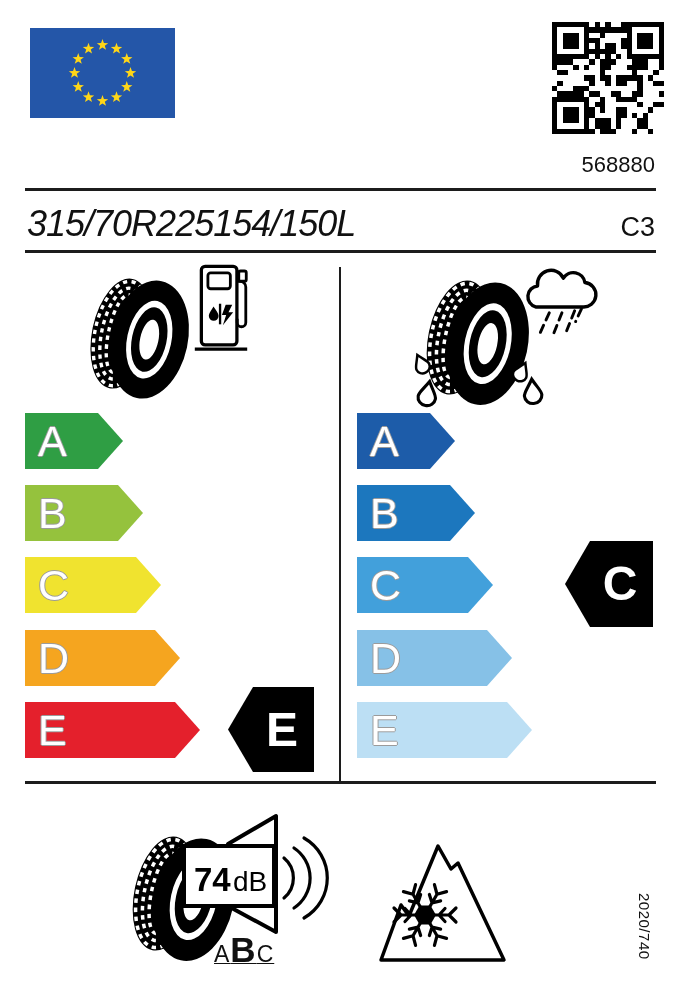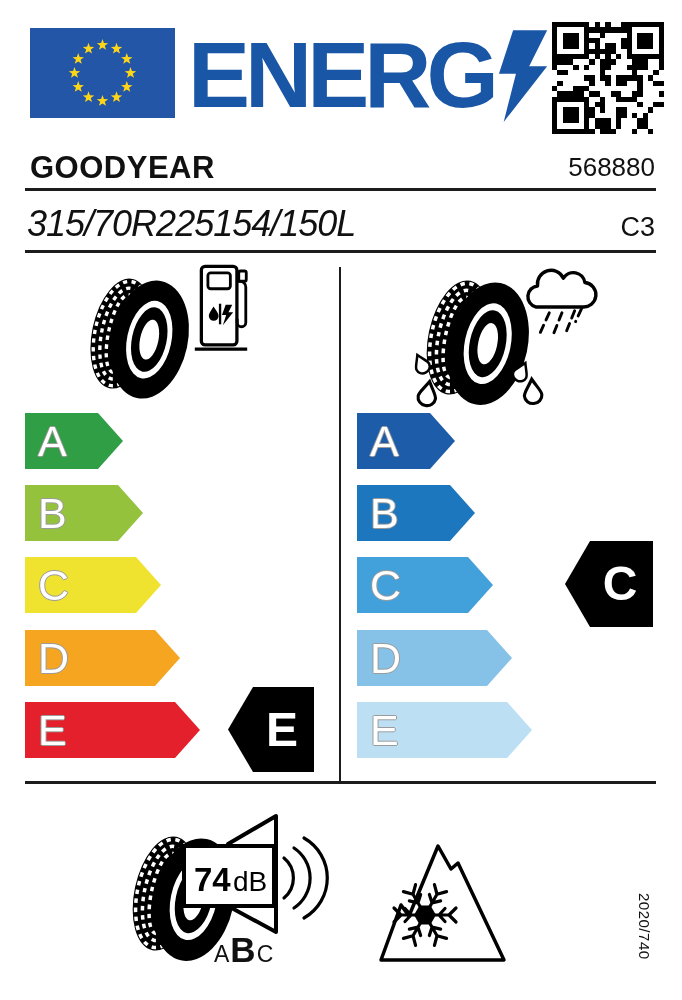--- a/index.html
+++ b/index.html
@@ -10,21 +10,21 @@
   .abs{position:absolute;}
   
   .flag-svg{left:30px;top:28px;width:145px;height:90px;}
   .energ{left:188px;top:26px;height:102px;font-size:93px;font-weight:bold;
     letter-spacing:-5px;color:#1a56a6;line-height:99px;white-space:nowrap;display:flex;align-items:flex-start;}
   .bolt-svg{width:52px;height:97px;margin-left:4px;margin-top:3px;}
   .qr{left:552px;top:22px;width:112px;height:112px;}
   .qr svg{width:100%;height:100%;display:block;}
   
   .brand{left:30px;top:150px;font-size:31px;font-weight:bold;letter-spacing:0.5px;}
-  .article{right:27px;top:152px;font-size:26px;text-align:right;}
+  .article{right:27px;top:152px;font-size:22px;text-align:right;}
   .size{left:27px;top:203px;font-size:36px;letter-spacing:-1px;font-style:italic;}
   .tclass{right:27px;top:212px;font-size:27px;text-align:left;}
   .hline{left:25px;width:631px;height:3px;background:#1c1c1c;}
   .l1{top:188px;} .l2{top:250px;} .l3{top:781px;}
   .vline{left:339px;top:267px;width:2px;height:514px;background:#1c1c1c;}
   
   .tire-left{left:84px;top:273px;width:106px;height:128px;overflow:visible;}
   .pump-svg{left:192px;top:262px;width:58px;height:90px;}
   .wet-svg{left:405px;top:274px;width:140px;height:136px;overflow:visible;}
   .cloud-svg{left:520px;top:260px;width:80px;height:88px;}
@@ -37,21 +37,21 @@
   .fuel-col{left:25px;} .wet-col{left:357px;}
   .w1{width:98px;} .w2{width:118px;} .w3{width:136px;} .w4{width:155px;} .w5{width:175px;}
   .sel{position:absolute;background:#000;color:#fff;text-align:center;font-weight:bold;
     clip-path:polygon(25px 0, 100% 0, 100% 100%, 25px 100%, 0 50%);}
   .sel .sl{display:block;font-size:48px;padding-left:22px;}
   .sel-fuel{left:228px;top:687px;width:86px;height:85px;line-height:85px;}
   .sel-wet{left:565px;top:541px;width:88px;height:86px;line-height:86px;}
   
   .tire-noise{left:126px;top:831px;width:110px;height:132px;overflow:visible;}
   .speaker-svg{left:172px;top:806px;width:168px;height:135px;overflow:visible;}
-  .noise-abc{left:214px;top:930px;white-space:nowrap;}
+  .noise-abc{left:214px;top:930px;white-space:nowrap;text-decoration:underline;}
   .noise-abc .na{font-size:23px;letter-spacing:1px;}
   .noise-abc .nb{font-size:35px;font-weight:bold;letter-spacing:1px;}
   .mountain-svg{left:378px;top:839px;width:130px;height:125px;}
   .reg{left:636px;top:893px;writing-mode:vertical-rl;font-size:15px;color:#111;letter-spacing:0.5px;}
 </style>
 </head>
 <body>
 
 <svg width="0" height="0" style="position:absolute" aria-hidden="true">
   <defs>
@@ -90,26 +90,20 @@
         <use href="#star5" x="86.5" y="69.25"></use>
       <use href="#star5" x="72.5" y="73"></use>
         <use href="#star5" x="58.5" y="69.25"></use>
       <use href="#star5" x="48.25" y="59"></use>
         <use href="#star5" x="44.5" y="45"></use>
       <use href="#star5" x="48.25" y="31"></use>
         <use href="#star5" x="58.5" y="20.75"></use>
     </g>
   </svg>
 
-  <div class="abs energ">
-    <span>ENERG</span>
-    <svg class="bolt-svg" viewBox="0 0 55 100">
-      <polygon points="16,0 52,0 33,38 52,38 6,97 19,46 1,46" fill="#1a56a6"></polygon>
-    </svg>
-  </div>
 
   <div class="abs qr">
       <svg viewBox="0 0 21 21" shape-rendering="crispEdges" fill="#000">
         <rect x="0" y="0" width="1" height="1"></rect>
         <rect x="1" y="0" width="1" height="1"></rect>
         <rect x="2" y="0" width="1" height="1"></rect>
         <rect x="3" y="0" width="1" height="1"></rect>
         <rect x="4" y="0" width="1" height="1"></rect>
         <rect x="5" y="0" width="1" height="1"></rect>
         <rect x="6" y="0" width="1" height="1"></rect>
@@ -327,21 +321,20 @@
         <rect x="6" y="20" width="1" height="1"></rect>
         <rect x="7" y="20" width="1" height="1"></rect>
         <rect x="9" y="20" width="1" height="1"></rect>
         <rect x="10" y="20" width="1" height="1"></rect>
         <rect x="11" y="20" width="1" height="1"></rect>
         <rect x="15" y="20" width="1" height="1"></rect>
         <rect x="18" y="20" width="1" height="1"></rect>
       </svg>
     </div>
 
-  <div class="abs brand">GOODYEAR</div>
   <div class="abs article">568880</div>
   <div class="abs hline l1"></div>
   <div class="abs size">315/70R225154/150L</div>
   <div class="abs tclass">C3</div>
   <div class="abs hline l2"></div>
   <div class="abs vline"></div>
 
   <svg class="abs tire-left" viewBox="0 0 110 130">
     <use href="#tire"></use>
   </svg>

